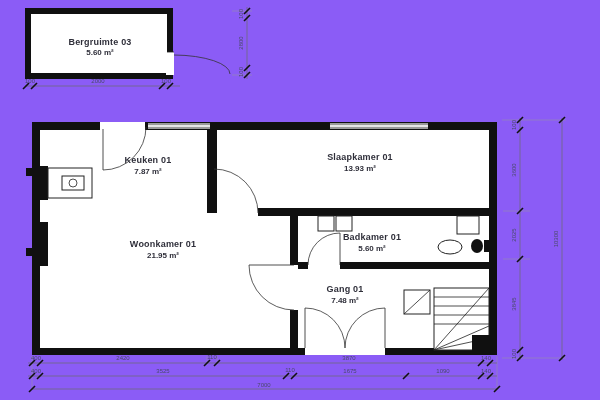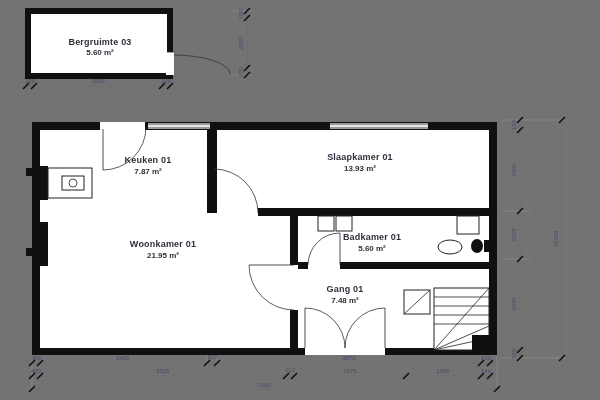--- a/index.html
+++ b/index.html
@@ -1,16 +1,16 @@
 <!DOCTYPE html>
 <html><head>
 <meta charset="utf-8">
 <style>
   html,body{margin:0;padding:0;background:#ffffff;}
-  .stage{position:relative;width:600px;height:400px;background:#737373;overflow:hidden;
+  .stage{position:relative;width:600px;height:400px;background:#8b5cf6;overflow:hidden;
          font-family:"Liberation Sans", sans-serif;}
   text{font-family:"Liberation Sans", sans-serif;}
   .room-name{font-size:9px;font-weight:bold;fill:#2f2f3a;letter-spacing:.2px;}
   .room-area{font-size:8px;font-weight:bold;fill:#2f2f3a;}
   .dim{font-size:6px;fill:#4a4a6a;}
   .dimline{stroke:#6b6b6b;stroke-width:0.7;fill:none;}
   .ext{stroke:#9a9a9a;stroke-width:0.5;fill:none;}
   .wall{fill:#101010;}
   .fix{fill:#ffffff;stroke:#222222;stroke-width:1;}
   .thin{stroke:#222222;stroke-width:0.8;fill:none;}

